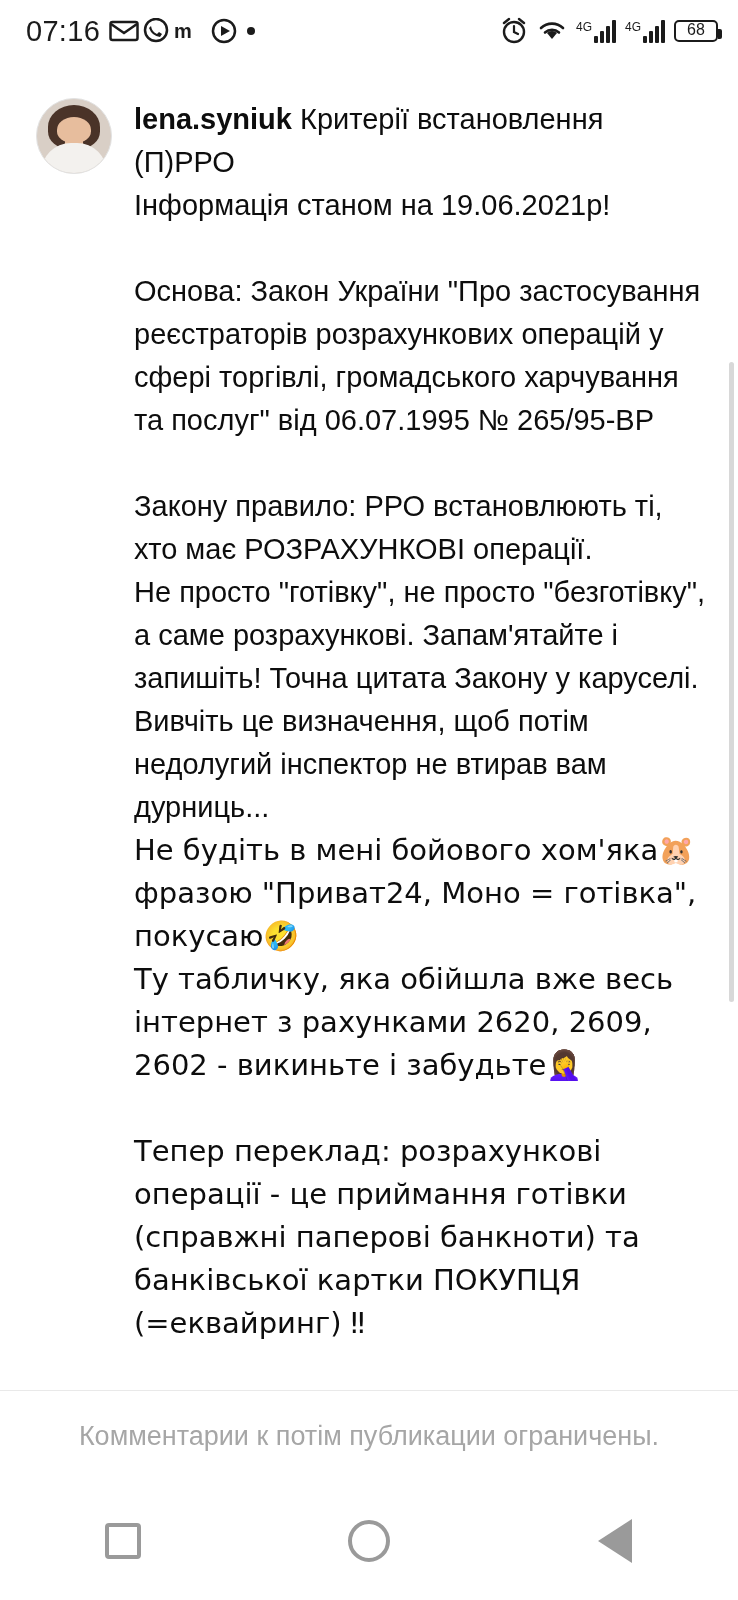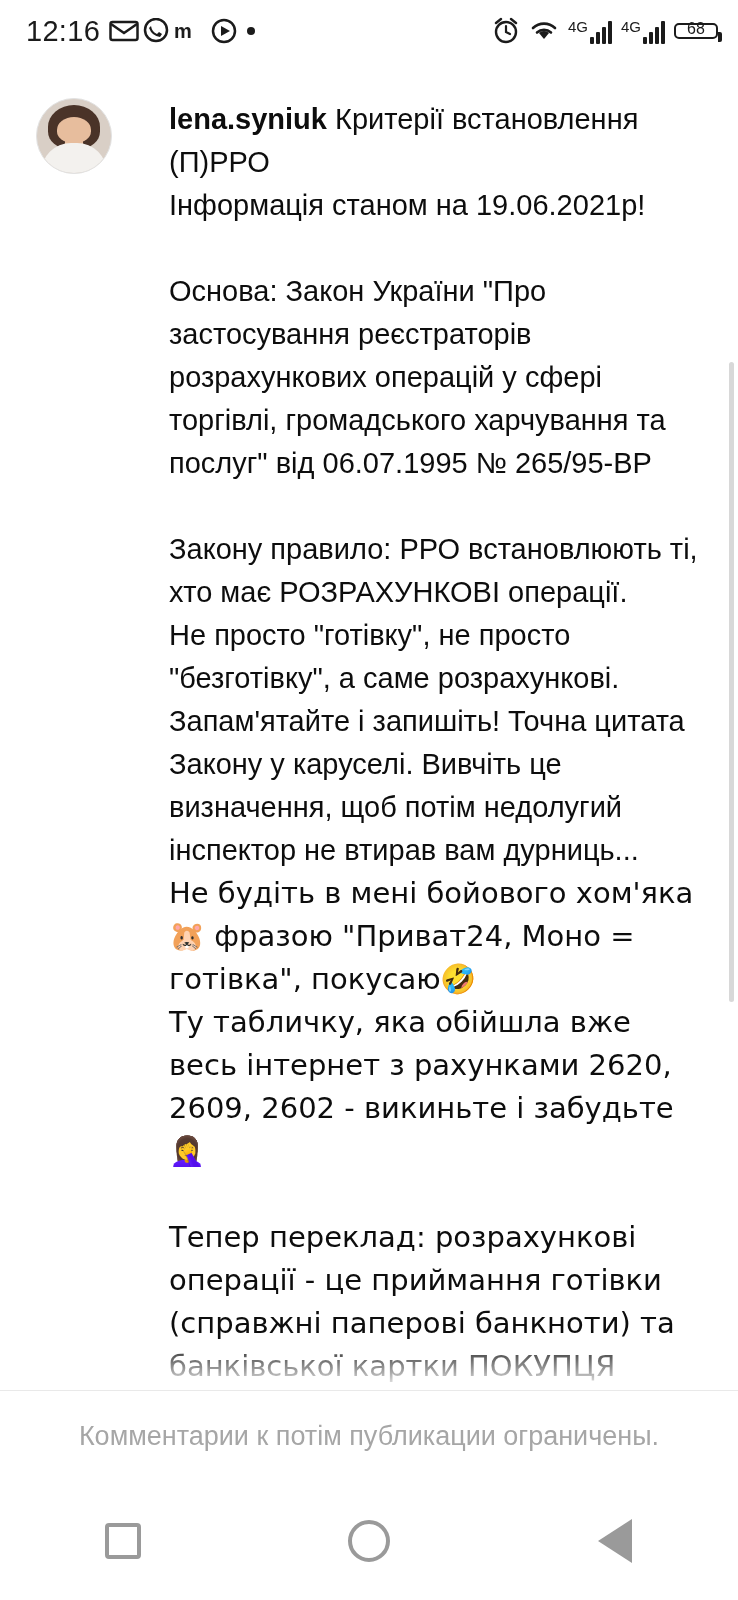--- a/index.html
+++ b/index.html
@@ -59,21 +59,21 @@
     align-items: center;
     gap: 9px;
     color: #1b1b1b;
   }
   .net-group {
     display: flex;
     align-items: flex-end;
     gap: 2px;
   }
   .net-label {
-    font-size: 15px;
+    font-size: 12px;
     line-height: 1;
     margin-bottom: 10px;
   }
   .bars {
     display: flex;
     align-items: flex-end;
     gap: 2px;
     height: 24px;
   }
   .bars i {
@@ -81,26 +81,26 @@
     width: 4px;
     background: #1b1b1b;
     border-radius: 1px;
   }
   .bars i:nth-child(1) { height: 7px; }
   .bars i:nth-child(2) { height: 12px; }
   .bars i:nth-child(3) { height: 17px; }
   .bars i:nth-child(4) { height: 23px; }
   .battery {
     width: 44px;
-    height: 16px;
+    height: 22px;
     border: 2px solid #1b1b1b;
     border-radius: 5px;
     position: relative;
     display: flex;
-    align-items: flex-end;
+    align-items: flex-start;
     justify-content: center;
   }
   .battery:after {
     content: "";
     position: absolute;
     right: -6px;
     top: 7px;
     width: 4px;
     height: 10px;
     background: #1b1b1b;
@@ -205,21 +205,20 @@
     width: 18px;
     height: 14px;
     background: #e7bd9d;
   }
   .comment-text {
     flex: 1;
     font-size: 29px;
     line-height: 43px;
     color: #0d0d0d;
     word-wrap: break-word;
-    margin-left: 35px;
   }
   .username {
     font-weight: 700;
     color: #0d0d0d;
   }
   .blank-line { height: 43px; }
   .emoji { font-family: "DejaVu Sans", sans-serif; }
 
   
   .fade {
@@ -285,21 +284,21 @@
     border-radius: 3px;
   }
 </style>
 </head>
 <body>
 
 <div class="phone">
 
   <div class="status-bar">
     <div class="status-left">
-      <span class="status-time">12:16</span>
+      <span class="status-time">07:16</span>
       <span class="status-icons-left">
         <svg width="30" height="24" viewBox="0 0 30 24">
           <rect x="1.5" y="3" width="27" height="18" rx="2" fill="none" stroke="#1b1b1b" stroke-width="2.5"></rect>
           <path d="M2 5 L15 14 L28 5" fill="none" stroke="#1b1b1b" stroke-width="2.5"></path>
         </svg>
         <svg width="28" height="26" viewBox="0 0 28 26">
           <circle cx="14" cy="12" r="11" fill="none" stroke="#1b1b1b" stroke-width="2.5"></circle>
           <path d="M9 8 q1 6 6 8 l2-2 3 2 -2 3 q-8 -1 -11 -9 z" fill="#1b1b1b"></path>
         </svg>
         <svg width="34" height="26" viewBox="0 0 34 26">

